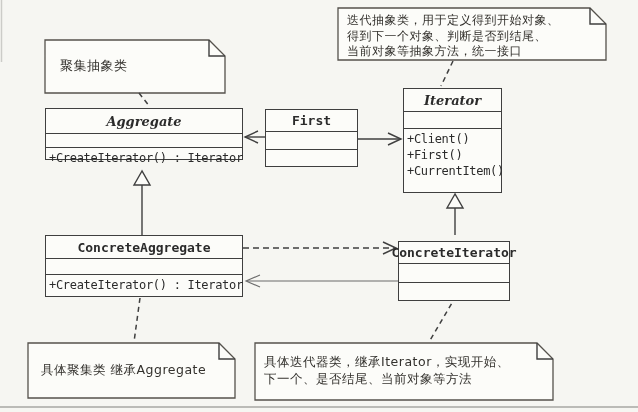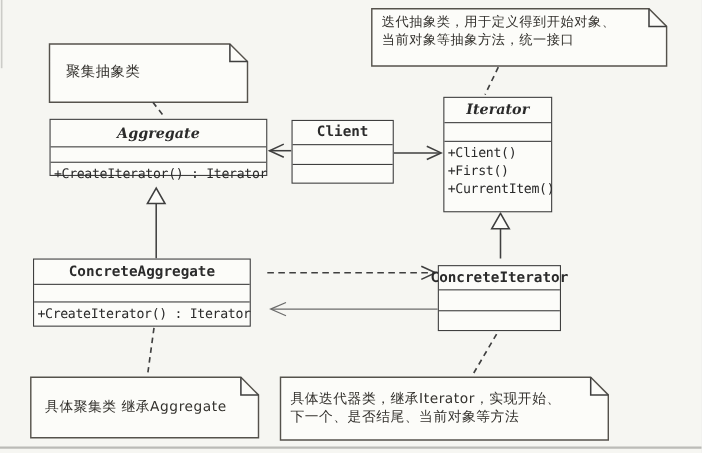--- a/index.html
+++ b/index.html
@@ -43,21 +43,21 @@
   .box-client{left:265px;top:109px;width:93px;height:58px;}
   .box-client .cls-title{height:21px;}
   .box-client .r2{height:18px;}
   .box-client .r3{height:16px;}
 
   .box-iterator{left:403px;top:88px;width:99px;height:105px;}
   .box-iterator .cls-title{height:22px;}
   .box-iterator .r2{height:17px;}
   .box-iterator .r3{height:63px;}
 
-  .box-concrete-aggregate{left:30px;top:235px;width:198px;height:62px;}
+  .box-concrete-aggregate{left:45px;top:235px;width:198px;height:62px;}
   .box-concrete-aggregate .cls-title{height:22px;}
   .box-concrete-aggregate .r2{height:16px;}
   .box-concrete-aggregate .r3{height:21px;display:flex;align-items:center;}
 
   .box-concrete-iterator{left:398px;top:241px;width:112px;height:60px;}
   .box-concrete-iterator .cls-title{height:21px;}
   .box-concrete-iterator .r2{height:19px;}
   .box-concrete-iterator .r3{height:17px;}
 </style>
 </head>
@@ -121,40 +121,41 @@
       <line class="thin" x1="398" y1="281" x2="247" y2="281"></line>
       <polyline class="thin" points="260,275 246,281 260,287"></polyline>
     </g>
   </svg>
 
   <div class="note-text" style="left:60px;top:58px;font-size:13px;">
     <div>聚集抽象类</div>
   </div>
   <div class="note-text" style="left:347px;top:13px;">
     <div>迭代抽象类，用于定义得到开始对象、</div>
+    <div>得到下一个对象、判断是否到结尾、</div>
     <div>当前对象等抽象方法，统一接口</div>
   </div>
   <div class="note-text" style="left:41px;top:362px;font-size:12.5px;">
     <div>具体聚集类 继承Aggregate</div>
   </div>
   <div class="note-text" style="left:264px;top:353px;font-size:12.5px;line-height:17px;">
     <div>具体迭代器类，继承Iterator，实现开始、</div>
     <div>下一个、是否结尾、当前对象等方法</div>
   </div>
 
   <div class="uml-class abstract box-aggregate">
     <div class="cls-title">Aggregate</div>
     <div class="cls-sec r2"></div>
     <div class="cls-sec r3 cls-methods">
       <div class="m">+CreateIterator() : Iterator</div>
     </div>
   </div>
 
   <div class="uml-class box-client">
-    <div class="cls-title">Client</div>
+    <div class="cls-title">First</div>
     <div class="cls-sec r2"></div>
     <div class="cls-sec r3"></div>
   </div>
 
   <div class="uml-class abstract box-iterator">
     <div class="cls-title">Iterator</div>
     <div class="cls-sec r2"></div>
     <div class="cls-sec r3 cls-methods">
       <div class="m">+Client()</div>
       <div class="m">+First()</div>

